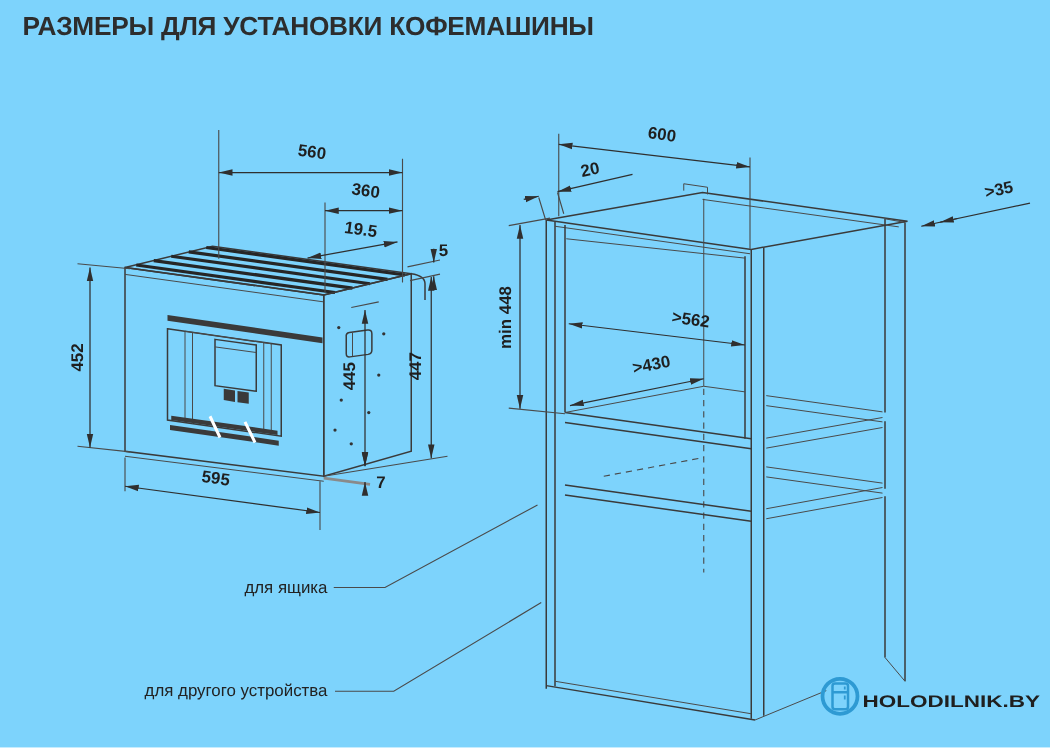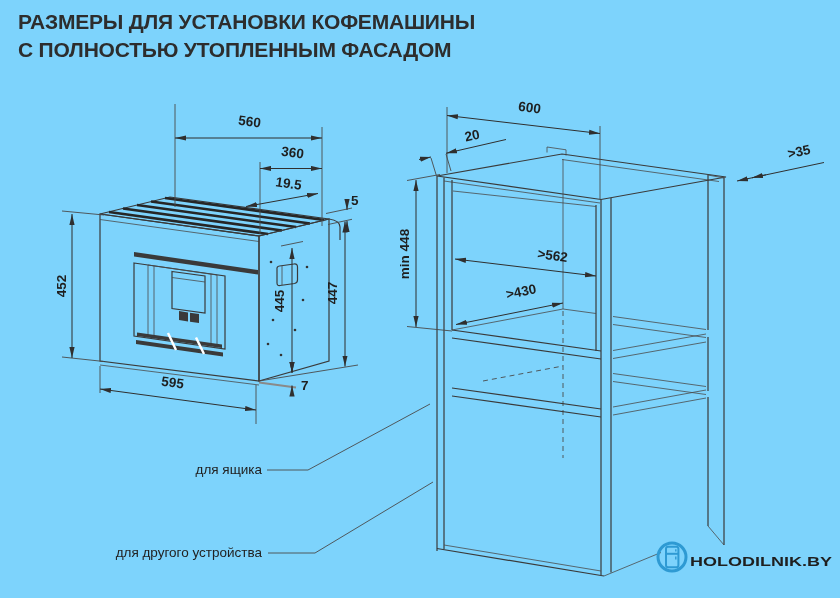--- a/index.html
+++ b/index.html
@@ -19,21 +19,20 @@
   .dark{fill:#3a3a3a;stroke:none;}
   .dash{stroke:#4a4a4a;stroke-width:0.9;fill:none;stroke-dasharray:5 4;}
 </style>
 </head>
 <body>
 
 <div class="canvas">
 
   <div class="title">
     <div>РАЗМЕРЫ ДЛЯ УСТАНОВКИ КОФЕМАШИНЫ</div>
-    <div>С ПОЛНОСТЬЮ УТОПЛЕННЫМ ФАСАДОМ</div>
   </div>
 
   <svg width="840" height="598" viewBox="0 0 840 598">
     <defs>
       <marker id="arr" orient="auto-start-reverse" markerUnits="userSpaceOnUse" markerWidth="12" markerHeight="6" refX="11" refY="3">
         <path d="M0,0.4 L11,3 L0,5.6 Z" fill="#2f2f2f"></path>
       </marker>
     </defs>
 
     <g>

